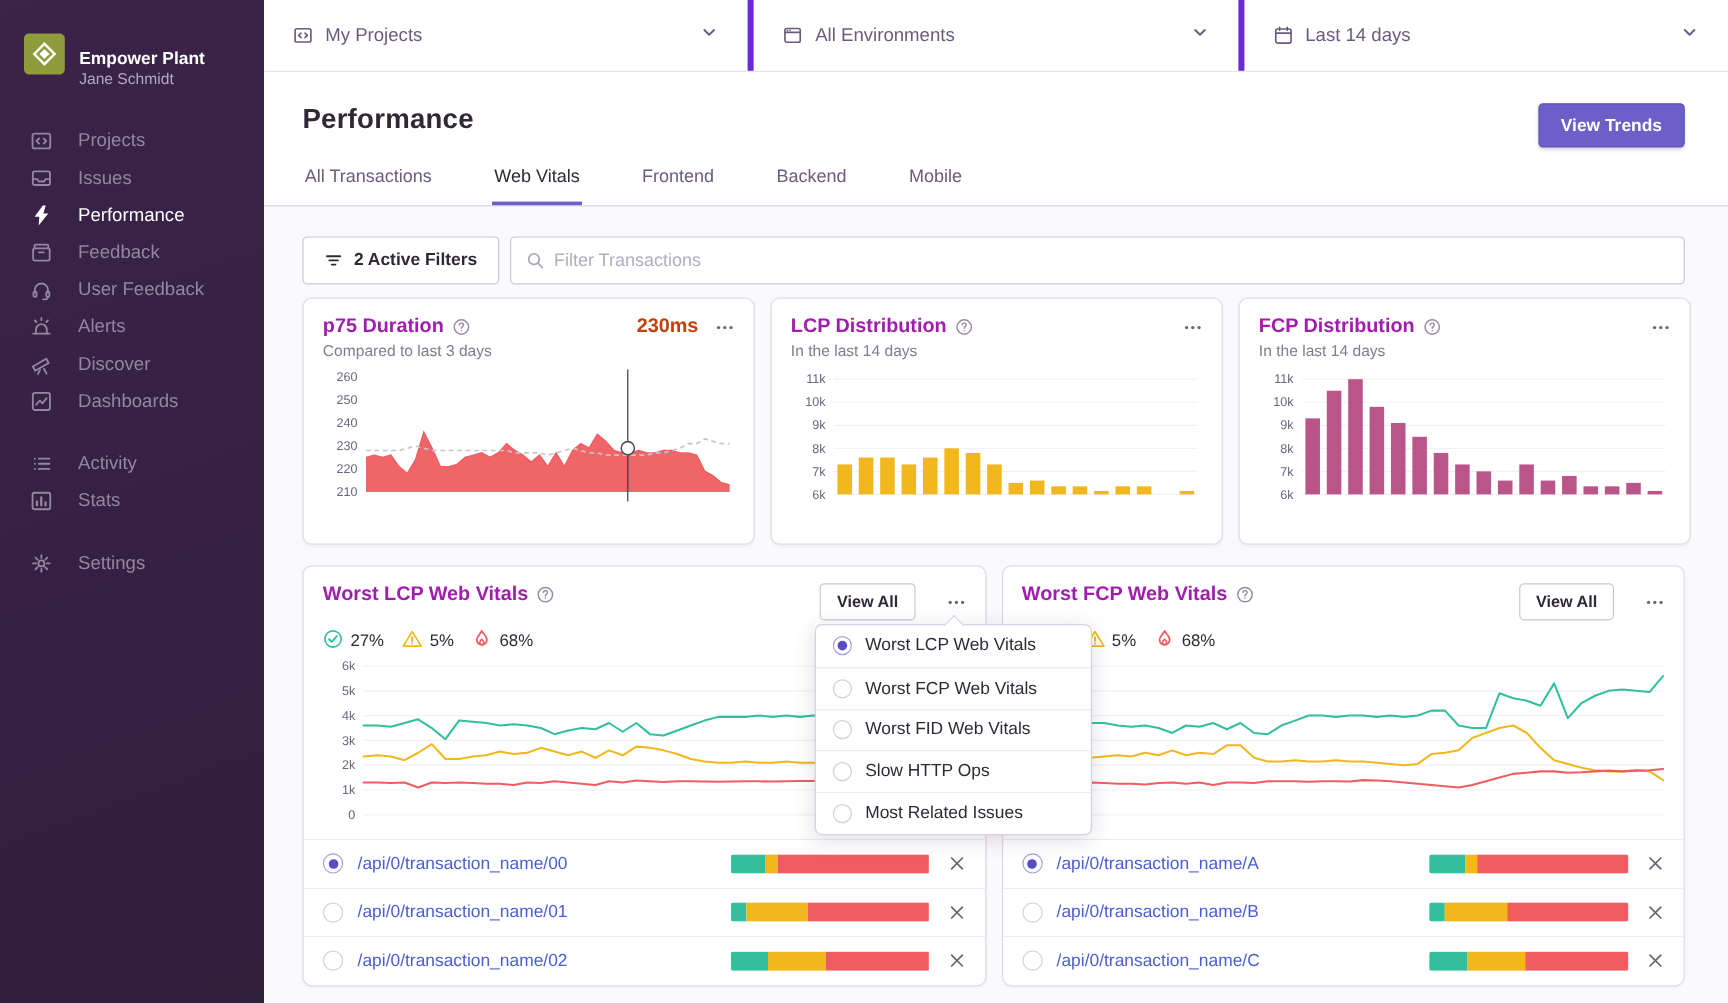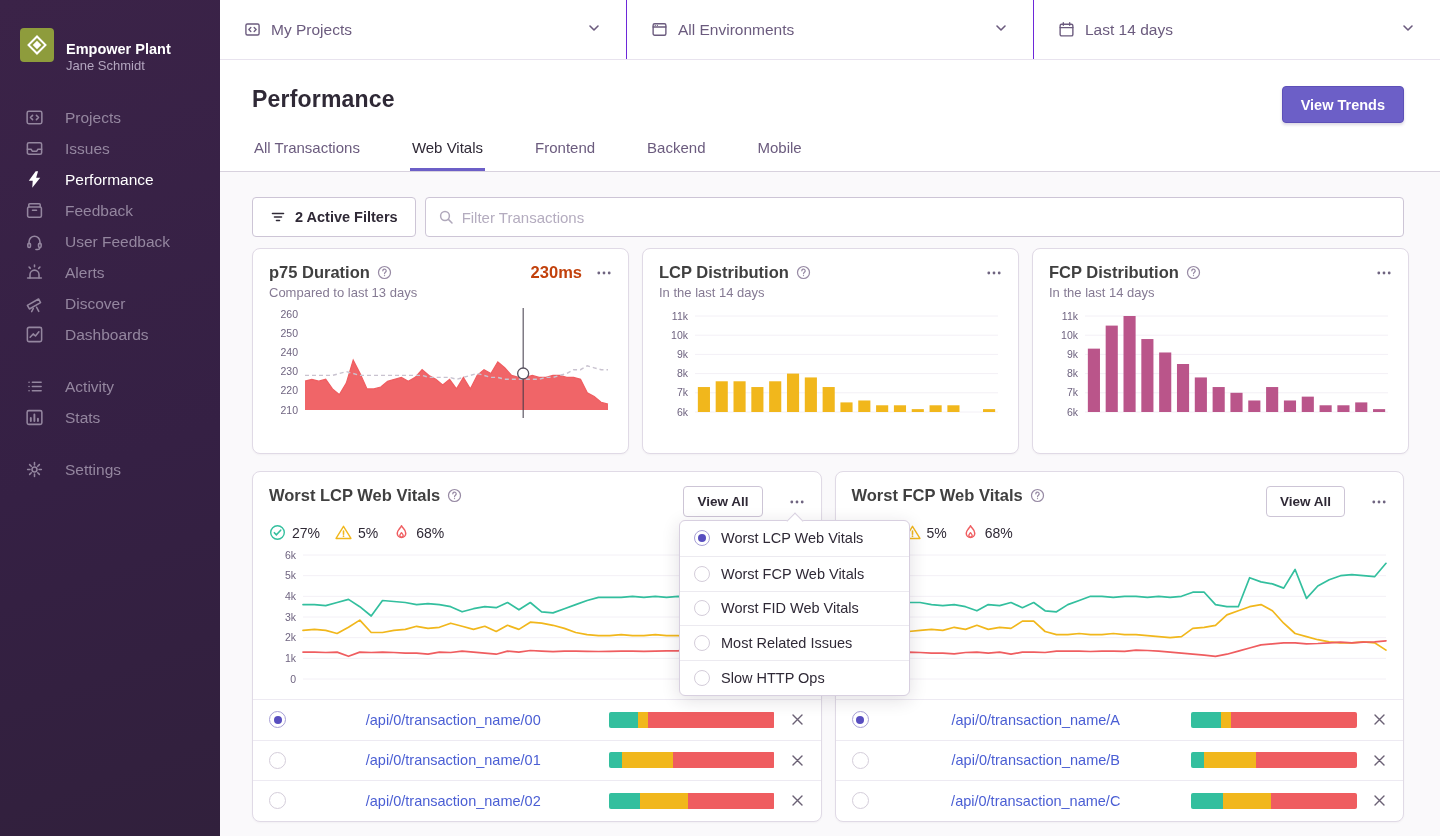--- a/index.html
+++ b/index.html
@@ -18,21 +18,21 @@
   .nav { display:block; margin-top:14px; }
   .nav.gap { margin-top:21px; }
   .nav-item { display:flex; align-items:center; gap:21px; height:31px; padding-left:25px; color:#94869f; font-size:15.5px; cursor:pointer; }
   .nav-item svg { width:19px; height:19px; flex:0 0 19px; }
   .nav-item.active { color:#fff; font-weight:500; }
 
   
   .main { flex:1; display:flex; flex-direction:column; min-width:0; }
   .topbar { height:60px; background:#fff; border-bottom:1px solid #e8e3ee; display:flex; }
   .tb-filter { flex:1; display:flex; align-items:center; gap:10px; padding:0 24px; color:#6b5b7e; font-size:15.5px; font-weight:500; cursor:pointer; }
-  .tb-filter + .tb-filter { border-left:1px solid #6d28d9; }
+  .tb-filter + .tb-filter { border-left:5px solid #6d28d9; }
   .tb-filter svg { width:17px; height:17px; }
   .tb-filter .chev { margin-left:auto; }
   .tb-filter .chev svg { width:16px; height:16px; }
 
   .page-head { background:#fff; border-bottom:1px solid #d8d2de; padding:26px 36px 0 32px; }
   .ph-row { display:flex; align-items:flex-start; justify-content:space-between; }
   h1 { font-size:23px; font-weight:600; color:#2f2936; letter-spacing:.2px; }
   .btn-primary { background:#6c5fc7; color:#fff; border:1px solid #5d50b8; border-radius:4px; font-size:14.5px; font-weight:700; padding:0 18px; height:37px; cursor:pointer; font-family:inherit; box-shadow:0 2px 3px rgba(60,40,100,.18); }
   .tabs { display:flex; gap:48px; margin-top:16px; }
   .tab { font-size:15px; color:#6b5b7e; padding:0 2px 12px; cursor:pointer; border-bottom:3px solid transparent; }
@@ -44,21 +44,21 @@
   .btn-filters svg { width:16px; height:16px; color:#2f2936; }
   .search { flex:1; display:flex; align-items:center; gap:8px; background:#fff; border:1px solid #cdc5d6; border-radius:4px; height:40px; padding:0 12px; }
   .search svg { width:16px; height:16px; color:#b0a8bb; flex:0 0 16px; }
   .search input { border:none; outline:none; flex:1; font-size:15px; font-family:inherit; color:#2f2936; background:transparent; }
   .search input::placeholder { color:#b4acbf; }
 
   .cards-row { display:grid; grid-template-columns:repeat(3,1fr); gap:13px; margin-bottom:17px; }
   .card { background:#fff; border:1px solid #e0dae6; border-radius:8px; box-shadow:0 1px 2px rgba(43,34,51,.04); }
   .chart-card { padding:14px 16px 10px; height:206px; }
   .ct-row { display:flex; align-items:center; }
-  .ct-title { font-size:16.5px; font-weight:600; color:#404040; }
+  .ct-title { font-size:16.5px; font-weight:600; color:#a21caf; }
   .q { margin-left:7px; display:inline-flex; }
   .q svg { width:15px; height:15px; color:#978aa4; }
   .ct-value { margin-left:auto; font-size:16.5px; font-weight:600; color:#c2410c; }
   .dots { margin-left:14px; display:inline-flex; cursor:pointer; color:#6f6480; }
   .dots svg { width:16px; height:16px; }
   .ct-sub { font-size:13px; color:#857a93; margin-top:3px; }
   .chart-card svg.chart { display:block; margin-top:6px; }
 
   .vitals-row { display:grid; grid-template-columns:1fr 1fr; gap:13px; }
   .vitals-card { padding:0; overflow:hidden; }
@@ -69,21 +69,21 @@
   .btn-viewall { background:#fff; border:1px solid #cdc5d6; border-radius:4px; height:31px; padding:0 13px; font-size:13.5px; font-weight:700; color:#2f2936; cursor:pointer; font-family:inherit; }
   .stats { display:flex; align-items:center; gap:15px; padding:7px 16px 2px; font-size:14px; color:#2f2936; }
   .stats.offset { padding-left:68px; }
   .stat { display:flex; align-items:center; gap:6px; }
   .stat svg { width:17px; height:17px; }
   .stat.good svg { color:#33bf9e; }
   .stat.meh svg { color:#f1b71c; }
   .stat.poor svg { color:#ef5d60; }
   .vitals-card svg.chart { display:block; margin:2px 16px 4px; }
 
-  .t-row { display:flex; align-items:center; height:40.5px; padding:0 16px; border-top:1px solid #edeaf2;text-align:center; }
+  .t-row { display:flex; align-items:center; height:40.5px; padding:0 16px; border-top:1px solid #edeaf2; }
   .radio { width:17px; height:17px; border-radius:50%; border:1px solid #d4cdda; background:#fff; position:relative; flex:0 0 17px; cursor:pointer; }
   .radio.sel { border-color:#a79fd6; }
   .radio.sel::after { content:""; position:absolute; left:3.5px; top:3.5px; width:8px; height:8px; border-radius:50%; background:#584ec0; }
   .t-link { flex:1; margin-left:12px; font-size:14.5px; color:#4a5ed4; text-decoration:none; cursor:pointer; }
   .t-bar { width:166px; height:16px; border-radius:2px; overflow:hidden; display:flex; flex:0 0 166px; }
   .t-bar span { height:100%; }
   .t-x { margin-left:15px; display:inline-flex; color:#6b6175; cursor:pointer; }
   .t-x svg { width:15px; height:15px; }
 
   
@@ -275,21 +275,21 @@
               </span>
       <span class="ct-value">230ms</span>
       <span class="dots">
                 <svg viewBox="0 0 16 16" fill="currentColor">
                   <circle cx="2.8" cy="8" r="1.4"></circle>
                   <circle cx="8" cy="8" r="1.4"></circle>
                   <circle cx="13.2" cy="8" r="1.4"></circle>
                 </svg>
               </span>
     </div>
-    <div class="ct-sub">Compared to last 13 days</div>
+    <div class="ct-sub">Compared to last 3 days</div>
             <svg width="343" height="124" class="chart">
               <text x="29" y="107.5" text-anchor="end" font-size="10.5" fill="#6f6480" font-family="Liberation Sans, sans-serif">210</text>
               <text x="29" y="88.3" text-anchor="end" font-size="10.5" fill="#6f6480" font-family="Liberation Sans, sans-serif">220</text>
               <text x="29" y="69.1" text-anchor="end" font-size="10.5" fill="#6f6480" font-family="Liberation Sans, sans-serif">230</text>
               <text x="29" y="49.900000000000006" text-anchor="end" font-size="10.5" fill="#6f6480" font-family="Liberation Sans, sans-serif">240</text>
               <text x="29" y="30.700000000000003" text-anchor="end" font-size="10.5" fill="#6f6480" font-family="Liberation Sans, sans-serif">250</text>
               <text x="29" y="11.5" text-anchor="end" font-size="10.5" fill="#6f6480" font-family="Liberation Sans, sans-serif">260</text>
               <path d="M36,104 L36.0,75.2 L 42.9,73.3 L 49.8,75.2 L 56.7,73.3 L 63.5,82.9 L 70.4,88.6 L 77.3,77.1 L 84.2,54.1 L 91.1,67.5 L 98.0,82.9 L 104.9,82.9 L 111.8,81.0 L 118.6,75.2 L 125.5,73.3 L 132.4,71.4 L 139.3,75.2 L 146.2,71.4 L 153.1,63.7 L 160.0,69.4 L 166.8,73.3 L 173.7,79.0 L 180.6,73.3 L 187.5,82.9 L 194.4,71.4 L 201.3,82.9 L 208.2,69.4 L 215.0,63.7 L 221.9,67.5 L 228.8,56.0 L 235.7,61.8 L 242.6,69.4 L 249.5,71.4 L 256.4,71.4 L 263.3,69.4 L 270.1,71.4 L 277.0,71.4 L 283.9,69.4 L 290.8,69.4 L 297.7,71.4 L 304.6,71.4 L 311.5,73.3 L 318.3,86.7 L 325.2,90.6 L 332.1,96.3 L 339.0,98.2 L339,104 Z" fill="#ef5d60" fill-opacity="0.95"></path>
               <polyline points="36.0,75.2 42.9,73.3 49.8,75.2 56.7,73.3 63.5,82.9 70.4,88.6 77.3,77.1 84.2,54.1 91.1,67.5 98.0,82.9 104.9,82.9 111.8,81.0 118.6,75.2 125.5,73.3 132.4,71.4 139.3,75.2 146.2,71.4 153.1,63.7 160.0,69.4 166.8,73.3 173.7,79.0 180.6,73.3 187.5,82.9 194.4,71.4 201.3,82.9 208.2,69.4 215.0,63.7 221.9,67.5 228.8,56.0 235.7,61.8 242.6,69.4 249.5,71.4 256.4,71.4 263.3,69.4 270.1,71.4 277.0,71.4 283.9,69.4 290.8,69.4 297.7,71.4 304.6,71.4 311.5,73.3 318.3,86.7 325.2,90.6 332.1,96.3 339.0,98.2" fill="none" stroke="#ef5d60" stroke-width="1.2"></polyline>
               <polyline points="36.0,69.4 42.9,69.4 49.8,69.4 56.7,69.4 63.5,69.4 70.4,67.5 77.3,65.6 84.2,67.5 91.1,69.4 98.0,69.4 104.9,69.4 111.8,69.4 118.6,69.4 125.5,69.4 132.4,69.4 139.3,69.4 146.2,69.4 153.1,69.4 160.0,71.4 166.8,71.4 173.7,71.4 180.6,71.4 187.5,73.3 194.4,71.4 201.3,69.4 208.2,67.5 215.0,69.4 221.9,71.4 228.8,71.4 235.7,73.3 242.6,73.3 249.5,73.3 256.4,73.3 263.3,73.3 270.1,73.3 277.0,71.4 283.9,71.4 290.8,69.4 297.7,67.5 304.6,63.7 311.5,63.7 318.3,59.8 325.2,61.8 332.1,63.7 339.0,63.7" fill="none" stroke="#c9c3d0" stroke-width="1.4" stroke-dasharray="4 3"></polyline>
@@ -629,20 +629,20 @@
       <div class="dd-item">
      <span class="radio"></span>
      <span>Worst FCP Web Vitals</span>
    </div>
       <div class="dd-item">
      <span class="radio"></span>
      <span>Worst FID Web Vitals</span>
    </div>
       <div class="dd-item">
      <span class="radio"></span>
-     <span>Most Related Issues</span>
+     <span>Slow HTTP Ops</span>
    </div>
       <div class="dd-item">
      <span class="radio"></span>
-     <span>Slow HTTP Ops</span>
+     <span>Most Related Issues</span>
    </div>
     </div>
 </div>
 
 </body></html>

